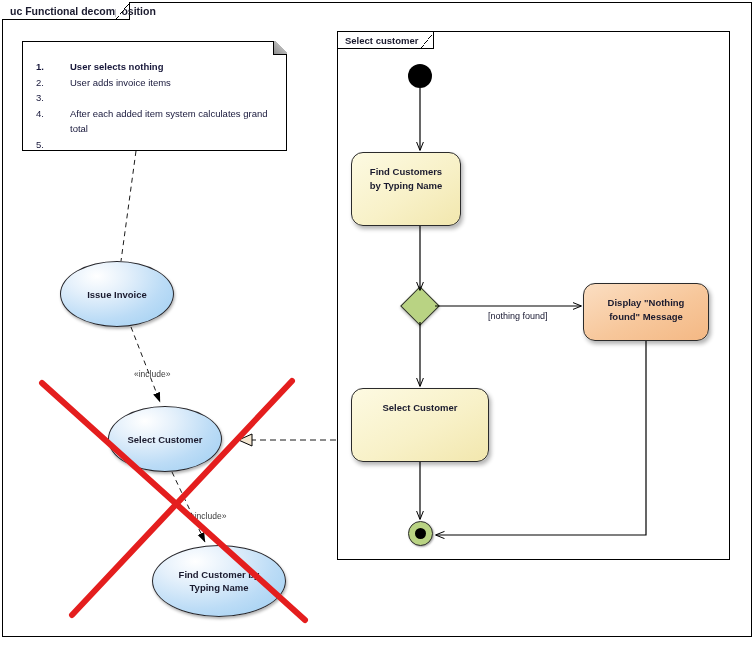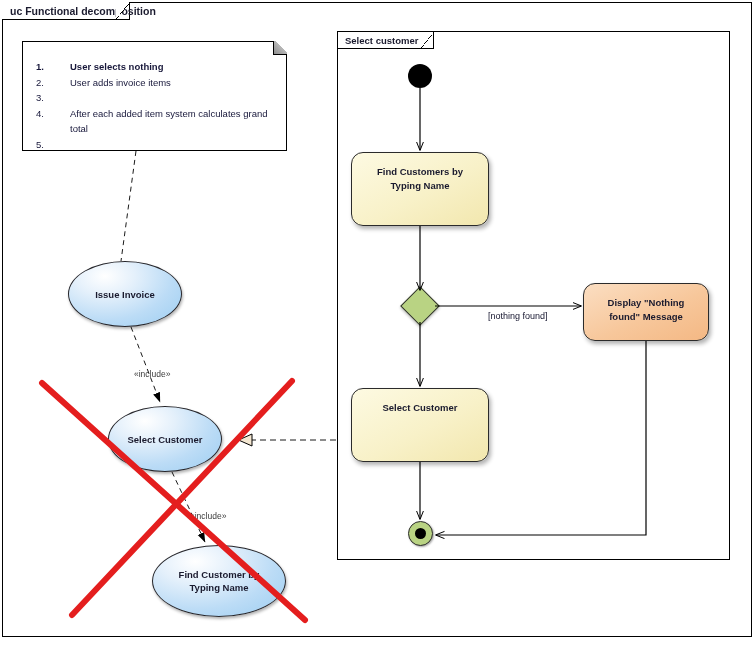--- a/index.html
+++ b/index.html
@@ -107,41 +107,41 @@
       <li>
         <span class="num">4.</span>
         <span>After each added item system calculates grand total</span>
       </li>
       <li>
         <span class="num">5.</span>
       </li>
     </ul>
   </div>
 
-  <div class="ellipse" style="left:68px;top:261px;width:114px;height:66px;justify-content:center;">
+  <div class="ellipse" style="left:60px;top:261px;width:114px;height:66px;justify-content:center;">
     <span>Issue Invoice</span>
   </div>
 
   <div class="ellipse" style="left:108px;top:406px;width:114px;height:66px;">
     <span>Select Customer</span>
   </div>
 
   <div class="ellipse" style="left:152px;top:545px;width:134px;height:72px;">
     <span>Find Customer by Typing Name</span>
   </div>
 
   <div class="act-frame" style="left:337px;top:31px;width:393px;height:529px;"></div>
   <div class="act-tab" style="left:338px;top:32px;width:96px;">
     <div class="tab-body">Select customer</div>
     <div class="tab-slope" style="left:83px;"></div>
   </div>
 
   <div class="init-node" style="left:408px;top:64px;width:24px;height:24px;"></div>
 
-  <div class="action yellow" style="left:351px;top:152px;width:138px;height:74px;">
+  <div class="action yellow" style="left:351px;top:152px;width:110px;height:74px;">
     <span>Find Customers by Typing Name</span>
   </div>
 
   <div class="decision" style="left:406px;top:292px;width:28px;height:28px;"></div>
 
   <div class="action orange" style="left:583px;top:283px;width:126px;height:58px;">
     <span>Display "Nothing found" Message</span>
   </div>
 
   <div class="action yellow" style="left:351px;top:388px;width:138px;height:74px;">

